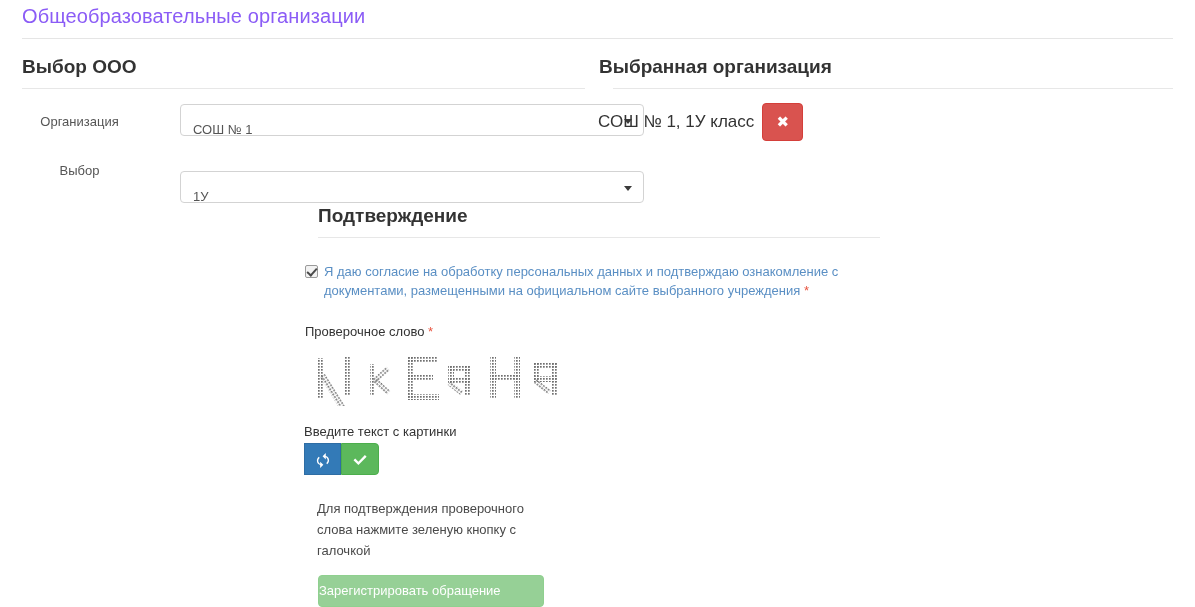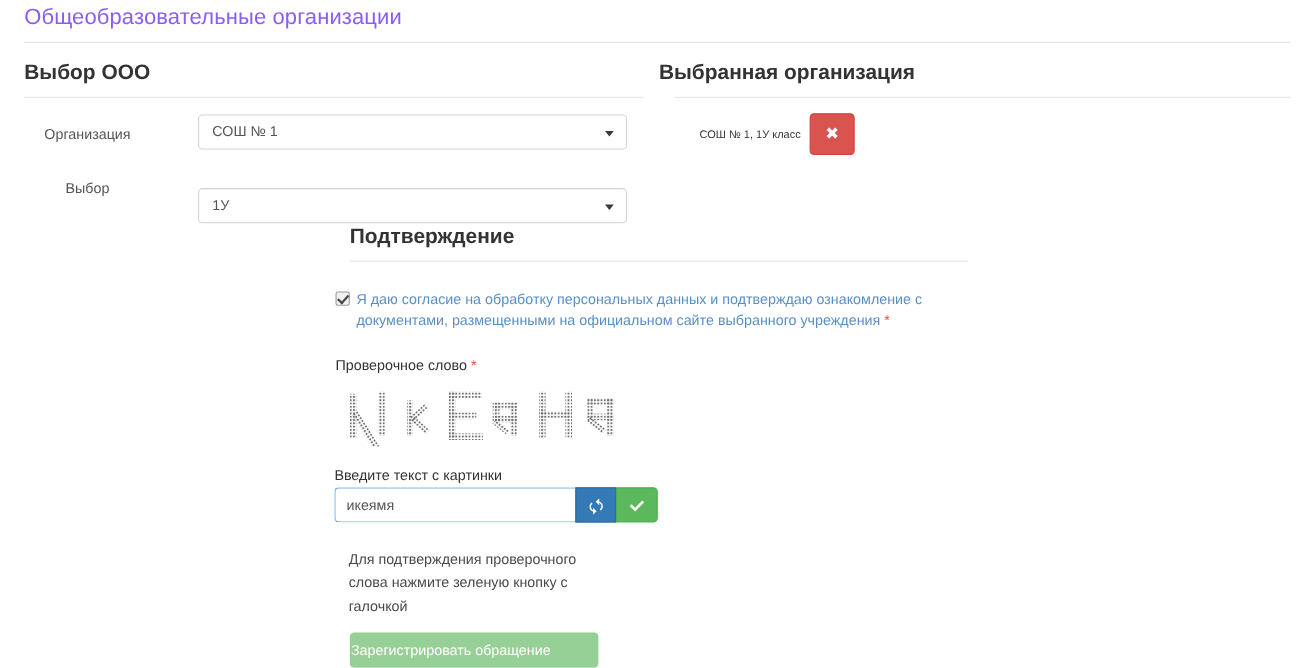--- a/index.html
+++ b/index.html
@@ -64,30 +64,30 @@
     font-size: 13px;
     color: #555555;
     white-space: nowrap;
   }
   #lbl-org   { left: 7px; top: 114px; }
   #lbl-class { left: 7px; top: 163px; }
 
   .select-box {
     position: absolute;
     left: 180px;
-    width: 390px;
+    width: 464px;
     height: 32px;
     box-sizing: border-box;
     border: 1px solid #d3d3d3;
     border-radius: 4px;
     background: #ffffff;
     font-size: 13px;
     color: #555555;
     line-height: 30px;
-    padding: 0 26px 0 12px;
+    padding: 10px 26px 0 12px;
     white-space: nowrap;
     overflow: hidden;
   }
   #sel-org   { top: 104px; }
   #sel-class { top: 171px; }
 
   .caret {
     position: absolute;
     right: 11px;
     top: 14px;
@@ -101,25 +101,24 @@
   
   #chosen-row {
     position: absolute;
     left: 598px;
     top: 103px;
     height: 38px;
     display: flex;
     align-items: center;
   }
   #chosen-text {
-    font-size: 10px;
+    font-size: 17px;
     color: #333333;
     white-space: nowrap;
     margin-right: 8px;
-    margin-left: 38px;
   }
   #remove-btn {
     width: 41px;
     height: 38px;
     border: 1px solid #d43f3a;
     border-radius: 4px;
     background: #d9534f;
     color: #ffffff;
     font-size: 15px;
     line-height: 36px;
@@ -366,21 +365,20 @@
       <g transform="rotate(38 226 36)">
           <rect x="222" y="33" width="18" height="5"></rect>
         </g>
     </g>
   </svg>
 </div>
 
 <div id="entry-label">Введите текст с картинки</div>
 
 <div id="captcha-group">
-  <input id="captcha-input" type="text" value="икеямя" style="">
   <button class="grp-btn" id="refresh-btn">
     <svg width="15" height="15" viewBox="0 0 16 16">
       <path d="M13.5 3.2V0l-3.4 3.4 3.4 3.4V4.4c1.2.6 2 1.9 2 3.3 0 1.2-.6 2.3-1.5 3l.9 1.2c1.3-1 2.1-2.5 2.1-4.2 0-2.1-1.4-3.9-3.5-4.5z" fill="#ffffff" transform="translate(-2,0)"></path>
       <path d="M2.5 12.8V16l3.4-3.4-3.4-3.4v2.4c-1.2-.6-2-1.9-2-3.3 0-1.2.6-2.3 1.5-3L1.1 4.1C-.2 5.1-1 6.6-1 8.3c0 2.1 1.4 3.9 3.5 4.5z" fill="#ffffff" transform="translate(3,0)"></path>
     </svg>
   </button>
   <button class="grp-btn" id="verify-btn">
     <svg width="16" height="14" viewBox="0 0 16 14">
       <path d="M1.5 7.2l1.7-1.7 3.2 3.2L12.9 2l1.7 1.7-8.2 8.2z" fill="#ffffff"></path>
     </svg>

